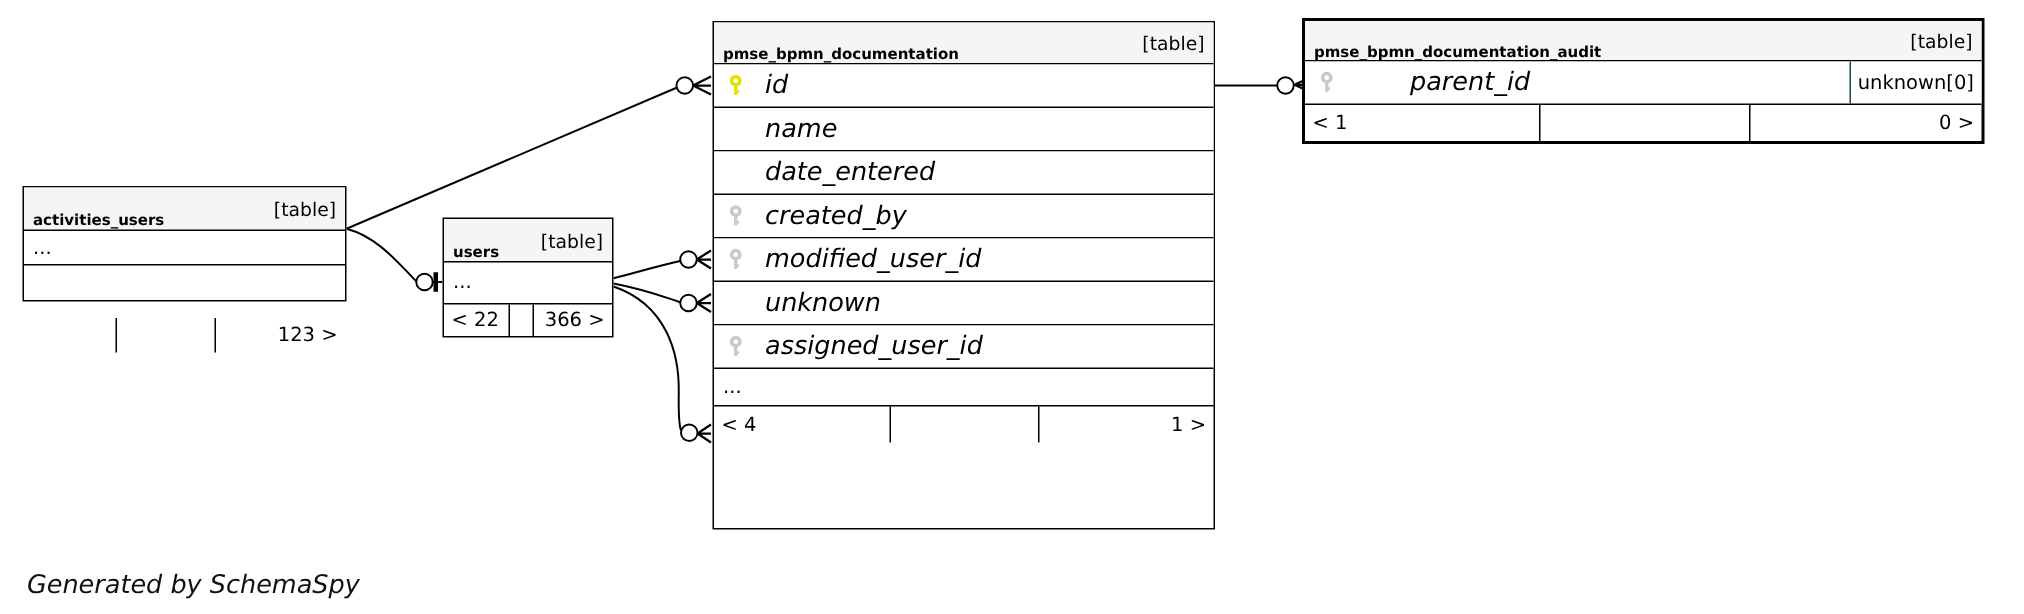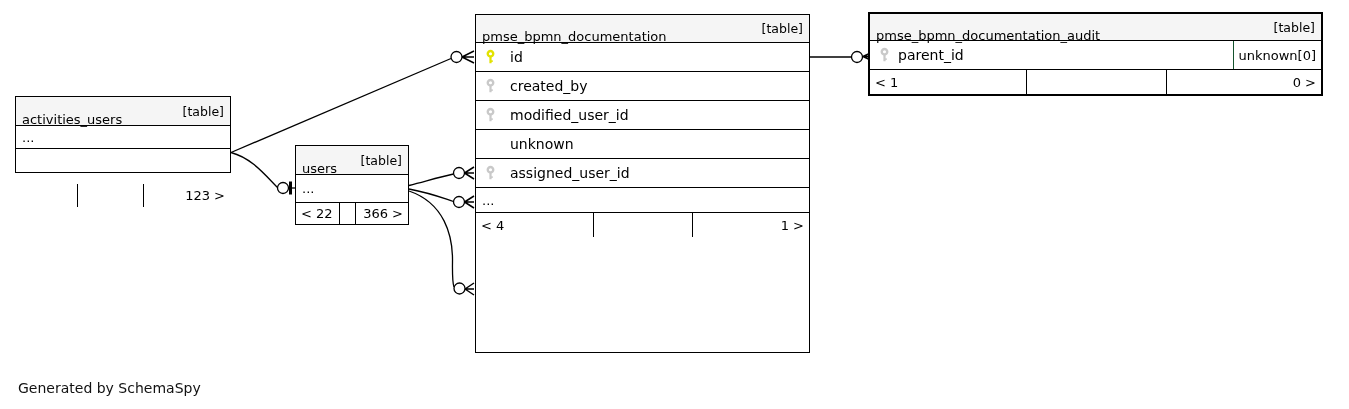--- a/index.html
+++ b/index.html
@@ -27,37 +27,37 @@
   }
   .tbl.thick { border-width: 2px; }
   .tbl-header {
     display: flex;
     align-items: center;
     justify-content: space-between;
     background: #f5f5f5;
     border-bottom: 1px solid #000;
     padding: 0 6px;
   }
-  .tbl-title { font-weight: normal; font-size: 13px; color: #000; white-space: nowrap; margin-top: 16px; }
+  .tbl-title { font-weight: bold; font-size: 10px; color: #000; white-space: nowrap; margin-top: 16px; }
   .tbl-type  { font-size: 12.5px; color: #000; white-space: nowrap; }
   .col-row {
     display: flex;
     align-items: center;
     border-bottom: 1px solid #000;
     background: #fff;
   }
   .icon-cell {
     width: 34px;
     flex: 0 0 34px;
     display: flex;
     align-items: center;
     padding-left: 9px;
   }
   .icon-cell svg { display: block; }
-  .col-name { font-size: 14px; color: #000; white-space: nowrap; }
+  .col-name { font-size: 17px; color: #000; white-space: nowrap; font-style: italic; }
   .col-note {
     margin-left: auto;
     align-self: stretch;
     display: flex;
     align-items: center;
     border-left: 1px solid #14532d;
     padding: 0 5px;
     font-size: 13px;
     white-space: nowrap;
   }
@@ -77,23 +77,24 @@
     color: #000;
     white-space: nowrap;
   }
   .stat.first { border-right: 1px solid #000; padding-left: 5px; justify-content: flex-start; }
   .stat.mid   { border-right: 1px solid #000; }
   .stat.last  { flex: 1; justify-content: flex-end; padding-right: 5px; }
   .generator-note {
     position: absolute;
     left: 18px;
     top: 380px;
-    font-size: 14px;
+    font-size: 17px;
     color: #111;
     z-index: 2;
+    font-style: italic;
   }
 </style>
 </head>
 <body>
 
 <div class="canvas">
 
   <svg class="edges" width="1349" height="409" viewBox="0 0 1349 409">
     <g stroke="#000" stroke-width="1.3" fill="none">
 
@@ -129,21 +130,21 @@
       </g>
 
       <g>
         <line x1="810" y1="57" x2="851.5" y2="57"></line>
         <path d="M863 56.5 L876 50.5 M863 56.5 L876 56.5 M863 56.5 L876 62.5" stroke-width="1.5"></path>
         <circle cx="857" cy="57" r="5.5" fill="#fff"></circle>
       </g>
     </g>
   </svg>
 
-  <div class="tbl" style="left:15px; top:96px; width:216px; height:77px;">
+  <div class="tbl" style="left:15px; top:124px; width:216px; height:77px;">
     <div class="tbl-header" style="height:29px;">
       <span class="tbl-title">activities_users</span>
       <span class="tbl-type">[table]</span>
     </div>
     <div class="ellipsis-row" style="height:23px;">...</div>
     <div class="stats-row" style="height:23px;margin-top:35px;">
       <div class="stat first" style="flex:0 0 62px;"></div>
       <div class="stat mid" style="flex:0 0 66px;"></div>
       <div class="stat last">123 &gt;</div>
     </div>
@@ -172,21 +173,29 @@
       <span class="icon-cell">
         <svg width="11" height="16" viewBox="0 0 12 16" color="#e2e200">
           <circle cx="6" cy="4.5" r="3" fill="none" stroke="currentColor" stroke-width="2.6"></circle>
           <rect x="4.8" y="7.2" width="2.4" height="7.6" fill="currentColor"></rect>
           <rect x="6.6" y="11.6" width="1.9" height="1.8" fill="currentColor"></rect>
         </svg>
       </span>
       <span class="col-name">id</span>
     </div>
 
-
+    <div class="col-row" style="height:29px;">
+      <span class="icon-cell"></span>
+      <span class="col-name">name</span>
+    </div>
+
+    <div class="col-row" style="height:29px;">
+      <span class="icon-cell"></span>
+      <span class="col-name">date_entered</span>
+    </div>
 
 
     <div class="col-row" style="height:29px;">
       <span class="icon-cell">
         <svg width="11" height="16" viewBox="0 0 12 16" color="#c9c9c9">
           <circle cx="6" cy="4.5" r="3" fill="none" stroke="currentColor" stroke-width="2.6"></circle>
           <rect x="4.8" y="7.2" width="2.4" height="7.6" fill="currentColor"></rect>
           <rect x="6.6" y="11.6" width="1.9" height="1.8" fill="currentColor"></rect>
         </svg>
       </span>
@@ -228,21 +237,21 @@
       <div class="stat last">1 &gt;</div>
     </div>
   </div>
 
   <div class="tbl thick" style="left:868px; top:12px; width:455px; height:84px;">
     <div class="tbl-header" style="height:27px;">
       <span class="tbl-title">pmse_bpmn_documentation_audit</span>
       <span class="tbl-type">[table]</span>
     </div>
 
-    <div class="col-row" style="height:29px;">
+    <div class="col-row" style="height:29px;gap:42px;">
       <span class="icon-cell" style="flex:0 0 28px;">
         <svg width="11" height="16" viewBox="0 0 12 16" color="#c9c9c9">
           <circle cx="6" cy="4.5" r="3" fill="none" stroke="currentColor" stroke-width="2.6"></circle>
           <rect x="4.8" y="7.2" width="2.4" height="7.6" fill="currentColor"></rect>
           <rect x="6.6" y="11.6" width="1.9" height="1.8" fill="currentColor"></rect>
         </svg>
       </span>
       <span class="col-name">parent_id</span>
       <span class="col-note">unknown[0]</span>
     </div>

